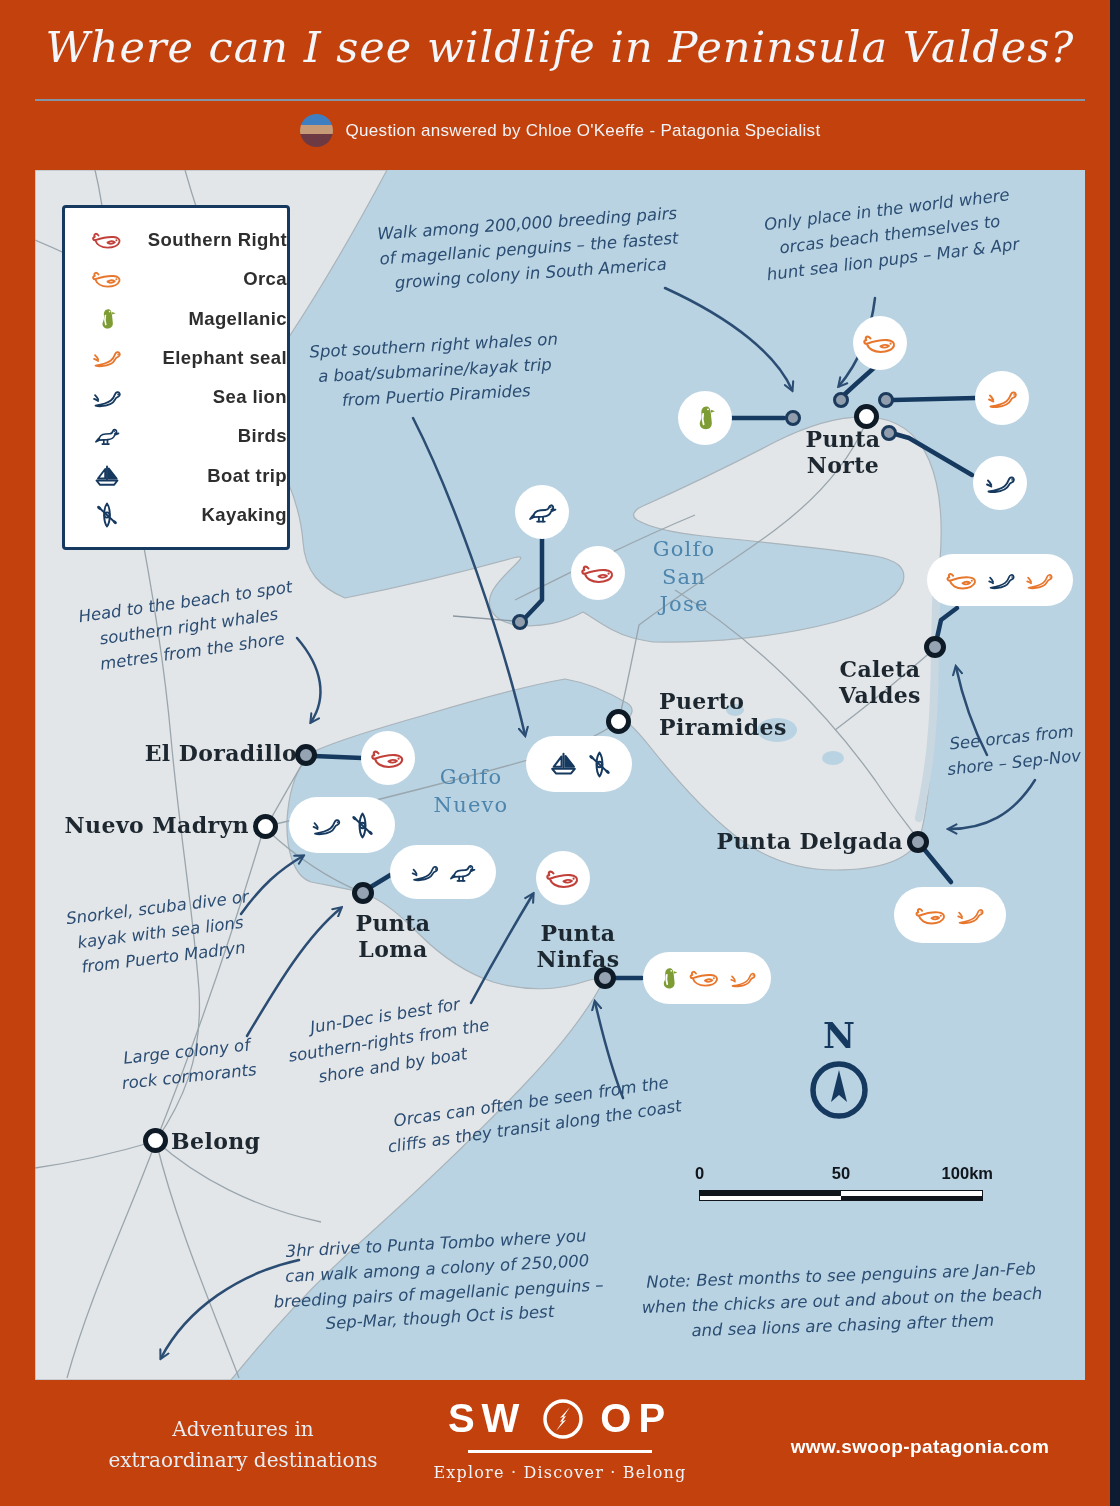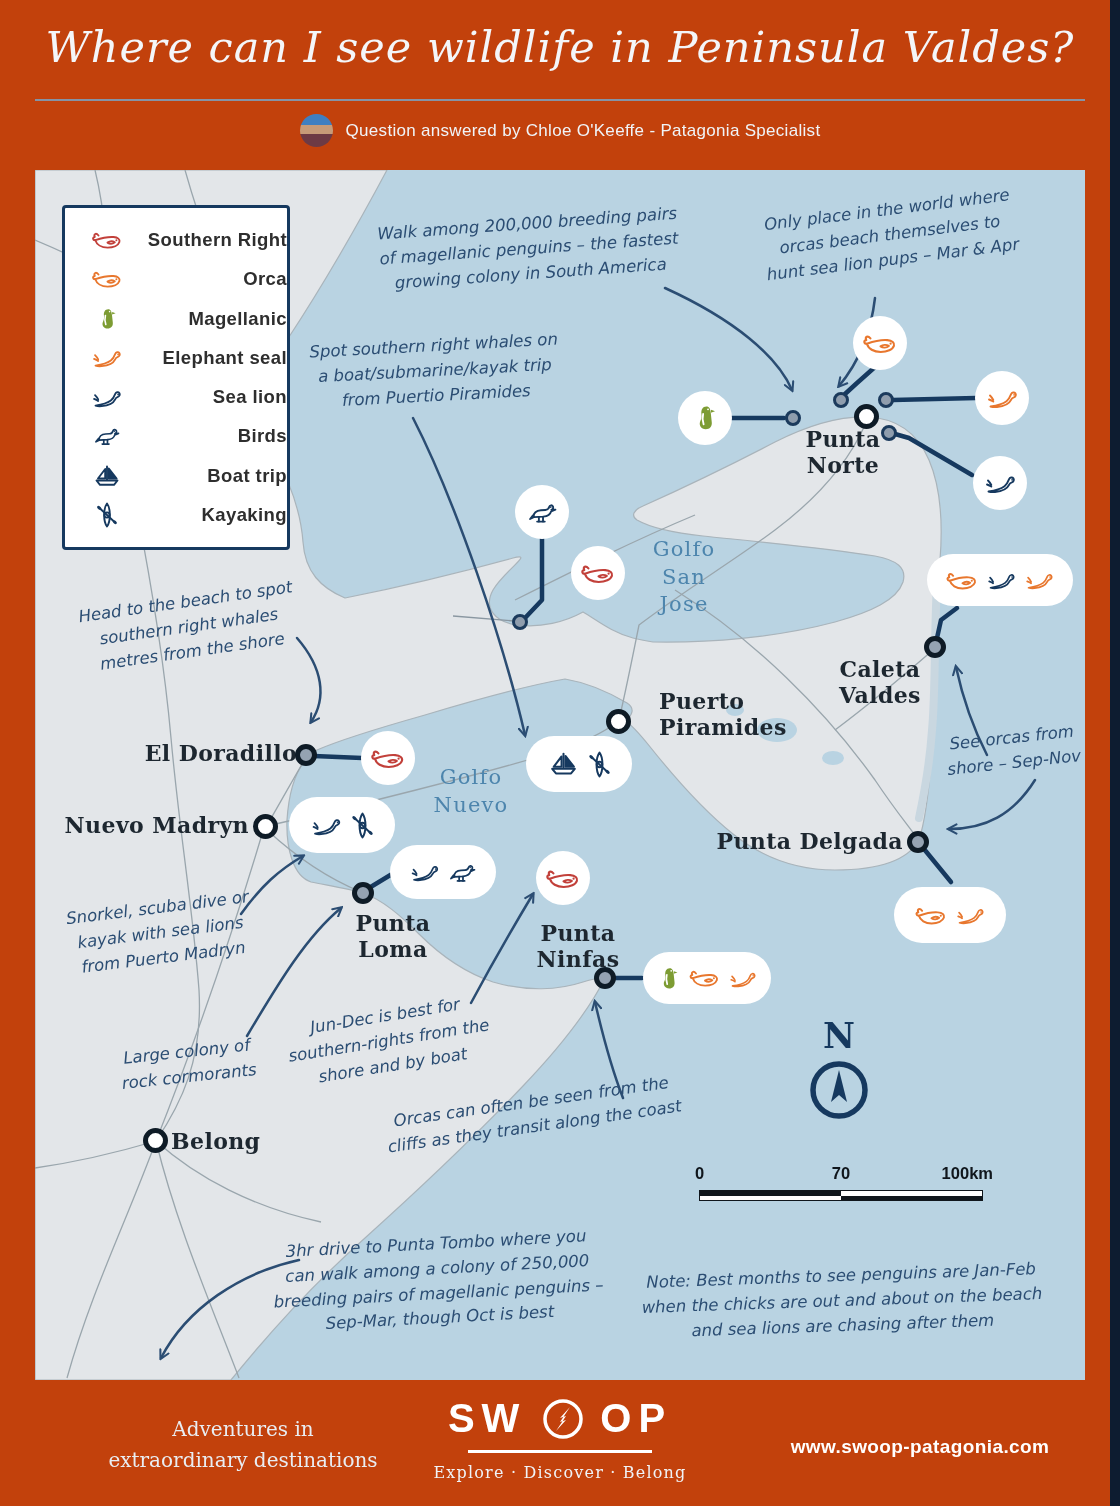--- a/index.html
+++ b/index.html
@@ -432,21 +432,21 @@
       <div class="compass-n">N</div>
       <svg width="66" height="66" style="margin-top:4px;">
         <circle cx="33" cy="33" r="26" fill="none" stroke="#16395f" stroke-width="5.5"></circle>
         <polygon points="33,13 41,45 33,38 25,45" fill="#16395f"></polygon>
       </svg>
     </div>
 
     <div class="scalebar">
       <div class="sb-labels">
         <span class="sb-0">0</span>
-        <span class="sb-50">70</span>
+        <span class="sb-50">50</span>
         <span class="sb-100">100km</span>
       </div>
       <div class="sb-bar">
         <div class="sb-seg" style="left:0;width:50%;height:50%;background:#10161c;"></div>
         <div class="sb-seg" style="left:50%;width:50%;height:50%;background:#ffffff;"></div>
         <div class="sb-seg" style="left:0;top:50%;width:50%;height:50%;background:#ffffff;"></div>
         <div class="sb-seg" style="left:50%;top:50%;width:50%;height:50%;background:#10161c;"></div>
       </div>
     </div>
 

